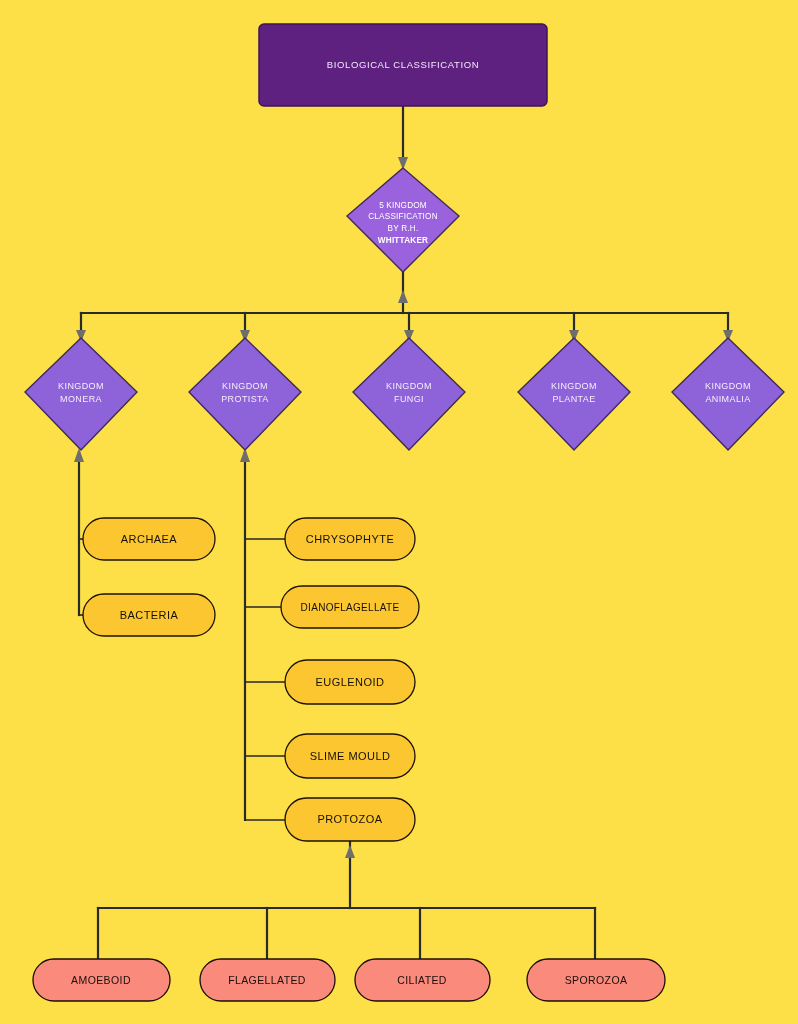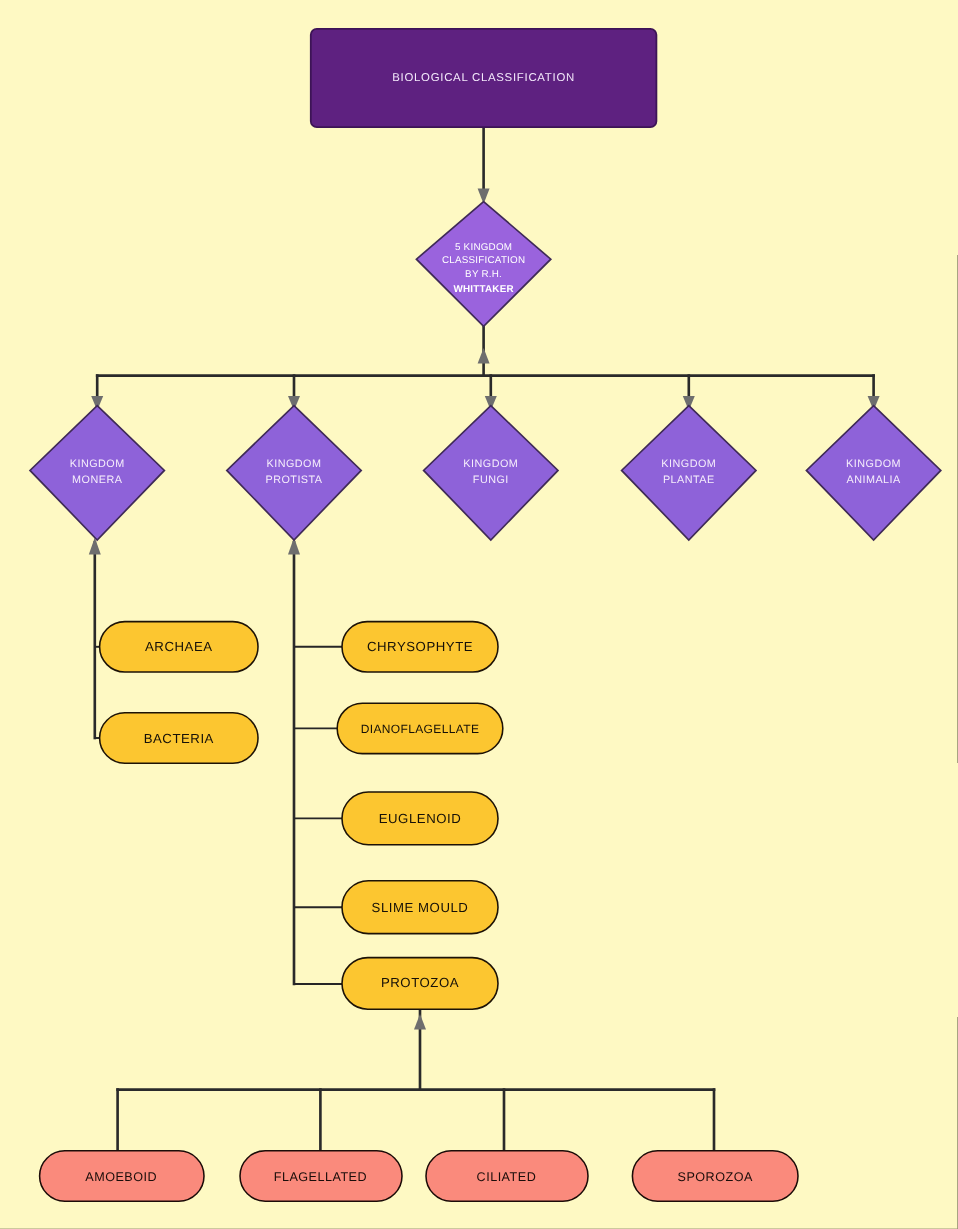--- a/index.html
+++ b/index.html
@@ -13,21 +13,21 @@
     height: 1024px;
     overflow: hidden;
     font-family: "Liberation Sans", sans-serif;
     position: relative;
   }
   #diagram-root {
     position: absolute;
     top: 0; left: 0;
     width: 798px;
     height: 1024px;
-    background: #fef9c3;
+    background: #fde047;
   }
   svg#flow-svg {
     position: absolute;
     top: 0; left: 0;
     width: 798px;
     height: 1024px;
     display: block;
   }
   
   .node-label {

